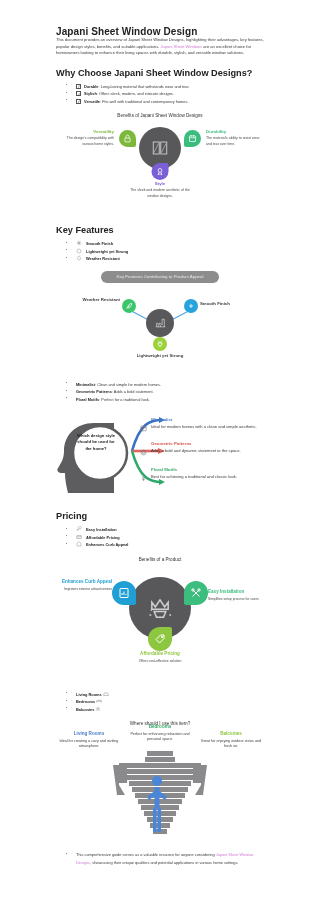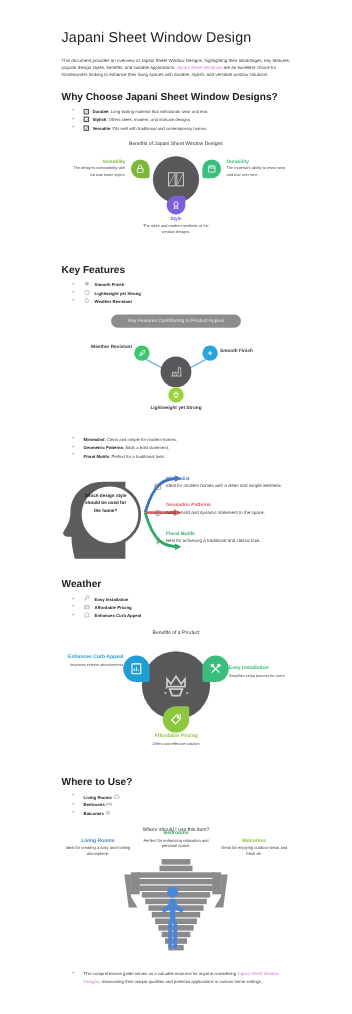--- a/index.html
+++ b/index.html
@@ -6,25 +6,25 @@
   html, body {
     width: 320px;
     background: #ffffff;
     font-family: "Liberation Sans", sans-serif;
     color: #2b2b2b;
     -webkit-font-smoothing: antialiased;
   }
   .page { width: 320px; padding: 26px 56px 18px 56px; }
 
   h1.doc-title {
-    font-size: 13px;
-    font-weight: 400;
+    font-size: 10px;
+    font-weight: 700;
     letter-spacing: 0.1px;
     color: #222;
-    margin-bottom: 11px;
+    margin-bottom: 0;
   }
   h2.sec-title {
     font-size: 9.2px;
     font-weight: 700;
     color: #222;
     margin: 0 0 5px 0;
   }
   p.body-text {
     font-size: 4.1px;
     line-height: 1.62;
@@ -336,21 +336,21 @@
               <path d="M12 11v10M12 16l-6-3M12 16l6-3"></path>
             </svg></div>
         <div>
           <div class="ar-head" id="ds2" style="color: rgb(58, 168, 107);">Floral Motifs</div>
           <div class="ar-desc">Best for achieving a traditional and classic look.</div>
         </div>
       </div>
     </div>
   </div>
 
-  <h2 class="sec-title">Weather</h2>
+  <h2 class="sec-title">Pricing</h2>
   <ul class="bullets">
     <li><span class="gicon"><svg viewBox="0 0 24 24" width="6" height="6" fill="none" stroke="#555" stroke-width="2">
             <path d="M20 4a5 5 0 0 1-7 7L5 19l-2-2 8-8a5 5 0 0 1 7-7z"></path>
           </svg></span><span class="li-key">Easy Installation</span></li>
     <li><span class="gicon"><svg viewBox="0 0 24 24" width="6" height="6" fill="none" stroke="#555" stroke-width="2">
             <rect x="3" y="6" width="18" height="12" rx="1"></rect>
             <path d="M3 11h18"></path>
           </svg></span><span class="li-key">Affordable Pricing</span></li>
     <li><span class="gicon"><svg viewBox="0 0 24 24" width="6" height="6" fill="none" stroke="#555" stroke-width="2">
             <path d="M4 20V9l8-6 8 6v11z"></path>
@@ -394,21 +394,20 @@
             <circle cx="16" cy="8" r="1.4"></circle>
           </svg>
       </div>
       <div class="bn-txt b">
         <div class="bn-head" id="bn2c" style="color: rgb(141, 198, 63);">Affordable Pricing</div>
         <div class="bn-desc">Offers cost-effective solution</div>
       </div>
     </div>
   </div>
 
-  <h2 class="sec-title">Where to Use?</h2>
   <ul class="bullets">
     <li><span class="li-key">Living Rooms</span> <span class="gicon"><svg viewBox="0 0 24 24" width="6" height="6" fill="none" stroke="#555" stroke-width="2">
             <path d="M3 12v6h18v-6M5 12V8h14v4M3 18v2M21 18v2"></path>
           </svg></span></li>
     <li><span class="li-key">Bedrooms</span> <span class="gicon"><svg viewBox="0 0 24 24" width="6" height="6" fill="none" stroke="#555" stroke-width="2">
             <path d="M3 18V8M3 13h18v5M8 13V9h13v4"></path>
           </svg></span></li>
     <li><span class="li-key">Balconies</span> <span class="gicon"><svg viewBox="0 0 24 24" width="6" height="6" fill="none" stroke="#555" stroke-width="2">
             <path d="M4 16h16M12 16V8M6 12a6 6 0 0 1 12 0"></path>
           </svg></span></li>

